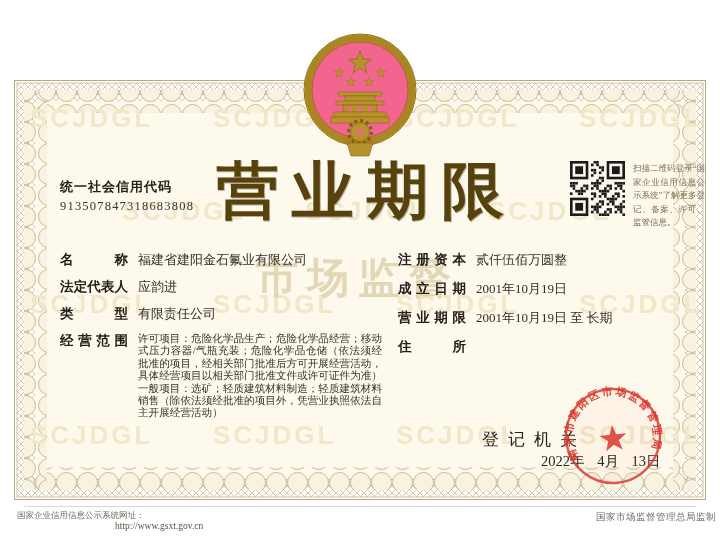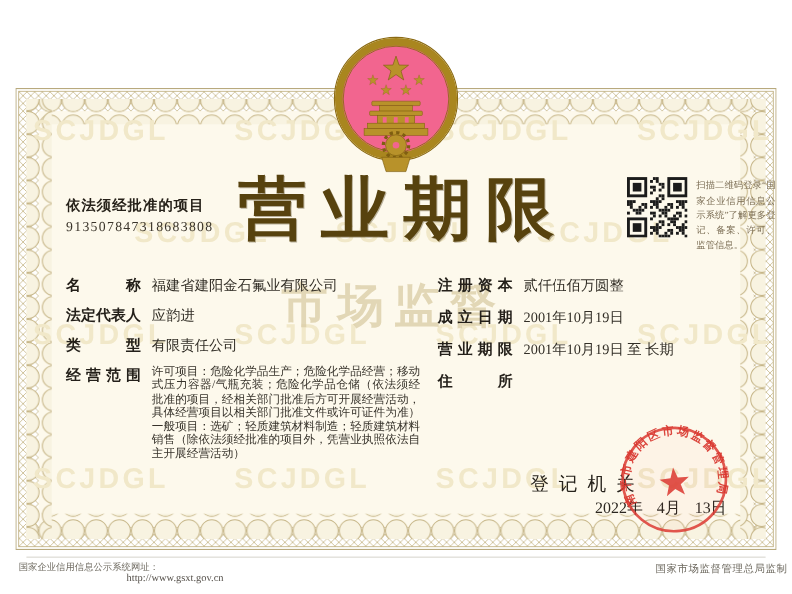--- a/index.html
+++ b/index.html
@@ -116,21 +116,21 @@
     </g>
     <g>
       <circle cx="57" cy="102" r="11.5" fill="none" stroke="#7f5f10" stroke-width="3" stroke-dasharray="3 3"></circle>
       <circle cx="57" cy="102" r="9.5" fill="#b8922a" stroke="#7f5f10" stroke-width="0.6"></circle>
       <circle cx="57" cy="102" r="3" fill="#f2658f"></circle>
     </g>
     <polygon points="44,113 70,113 66,126 48,126" fill="#b8922a" stroke="#7f5f10" stroke-width="0.6"></polygon>
   </svg>
 
   <div class="credit">
-    <div class="lab">依法须经批准的项目</div>
+    <div class="lab">统一社会信用代码</div>
     <div class="code">913507847318683808</div>
   </div>
 
   <div class="doc-title">营业期限</div>
 
   <svg class="qr" id="qr-svg" width="55" height="55" viewBox="0 0 54.6 54.6">
       <g fill="#1b1b1b">
         <rect x="23.4" y="0.0" width="2.6" height="2.6"></rect>
         <rect x="26.0" y="0.0" width="2.6" height="2.6"></rect>
         <rect x="20.8" y="2.6" width="2.6" height="2.6"></rect>

